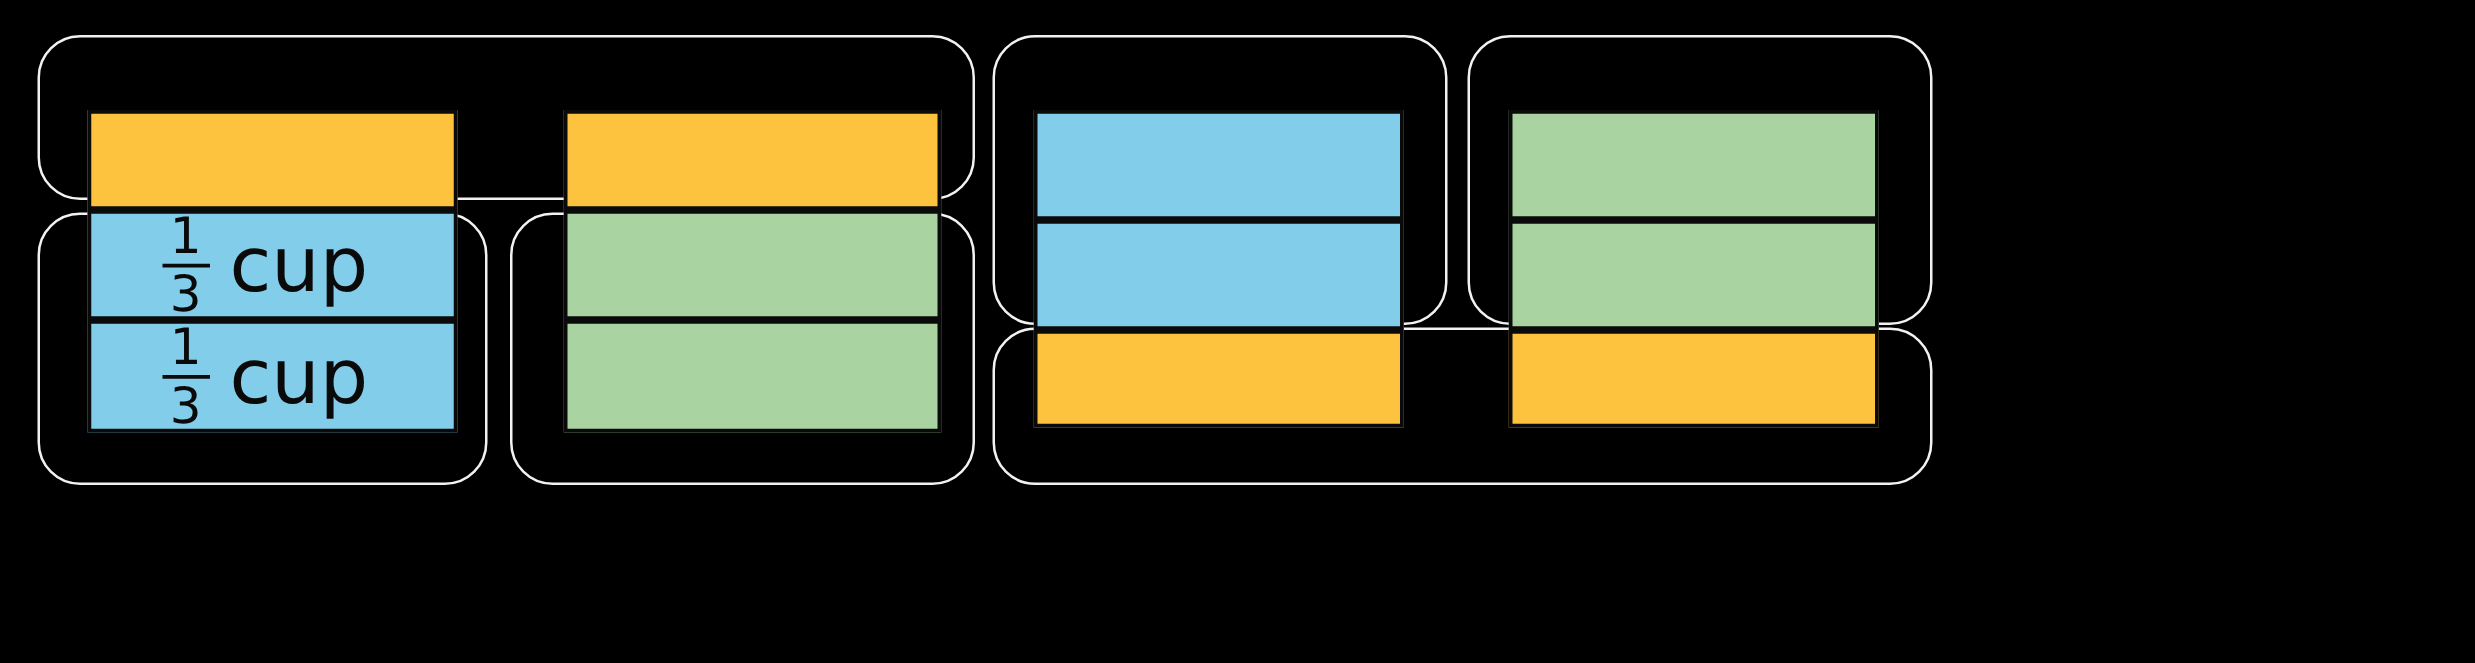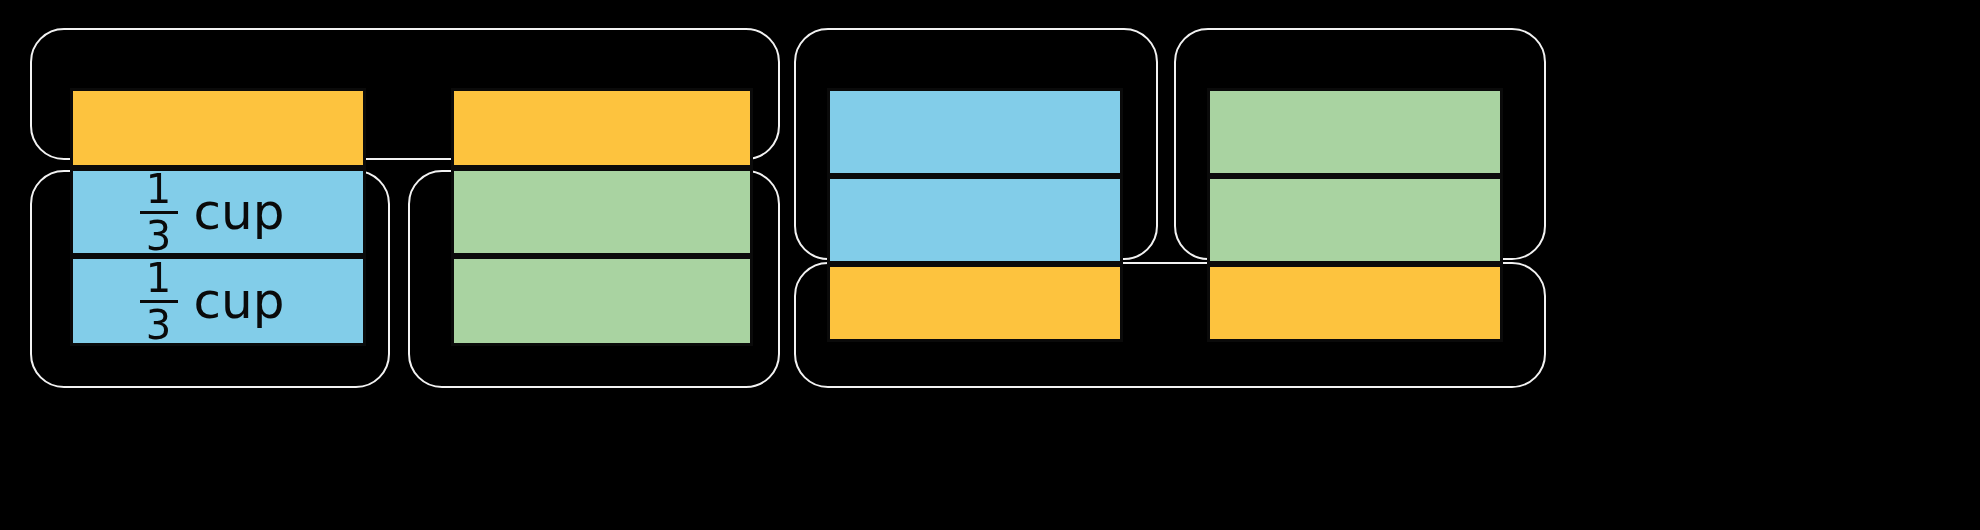--- a/index.html
+++ b/index.html
@@ -66,21 +66,21 @@
   }
   .frac .bar {
     width: 38px;
     height: 3px;
     background: #0a0a0a;
   }
   .frac .den {
     padding: 2px 6px 0 6px;
   }
   .unit {
-    font-size: 50px;
+    font-size: 61px;
   }
 </style>
 </head>
 <body>
 
 <div id="stage">
 
   <div class="bracket" style="left:30px;   top:28px;  width:750px;  height:132px;"></div>
   <div class="bracket" style="left:30px;   top:170px; width:360px;  height:218px;"></div>
   <div class="bracket" style="left:408px;  top:170px; width:372px;  height:218px;"></div>

